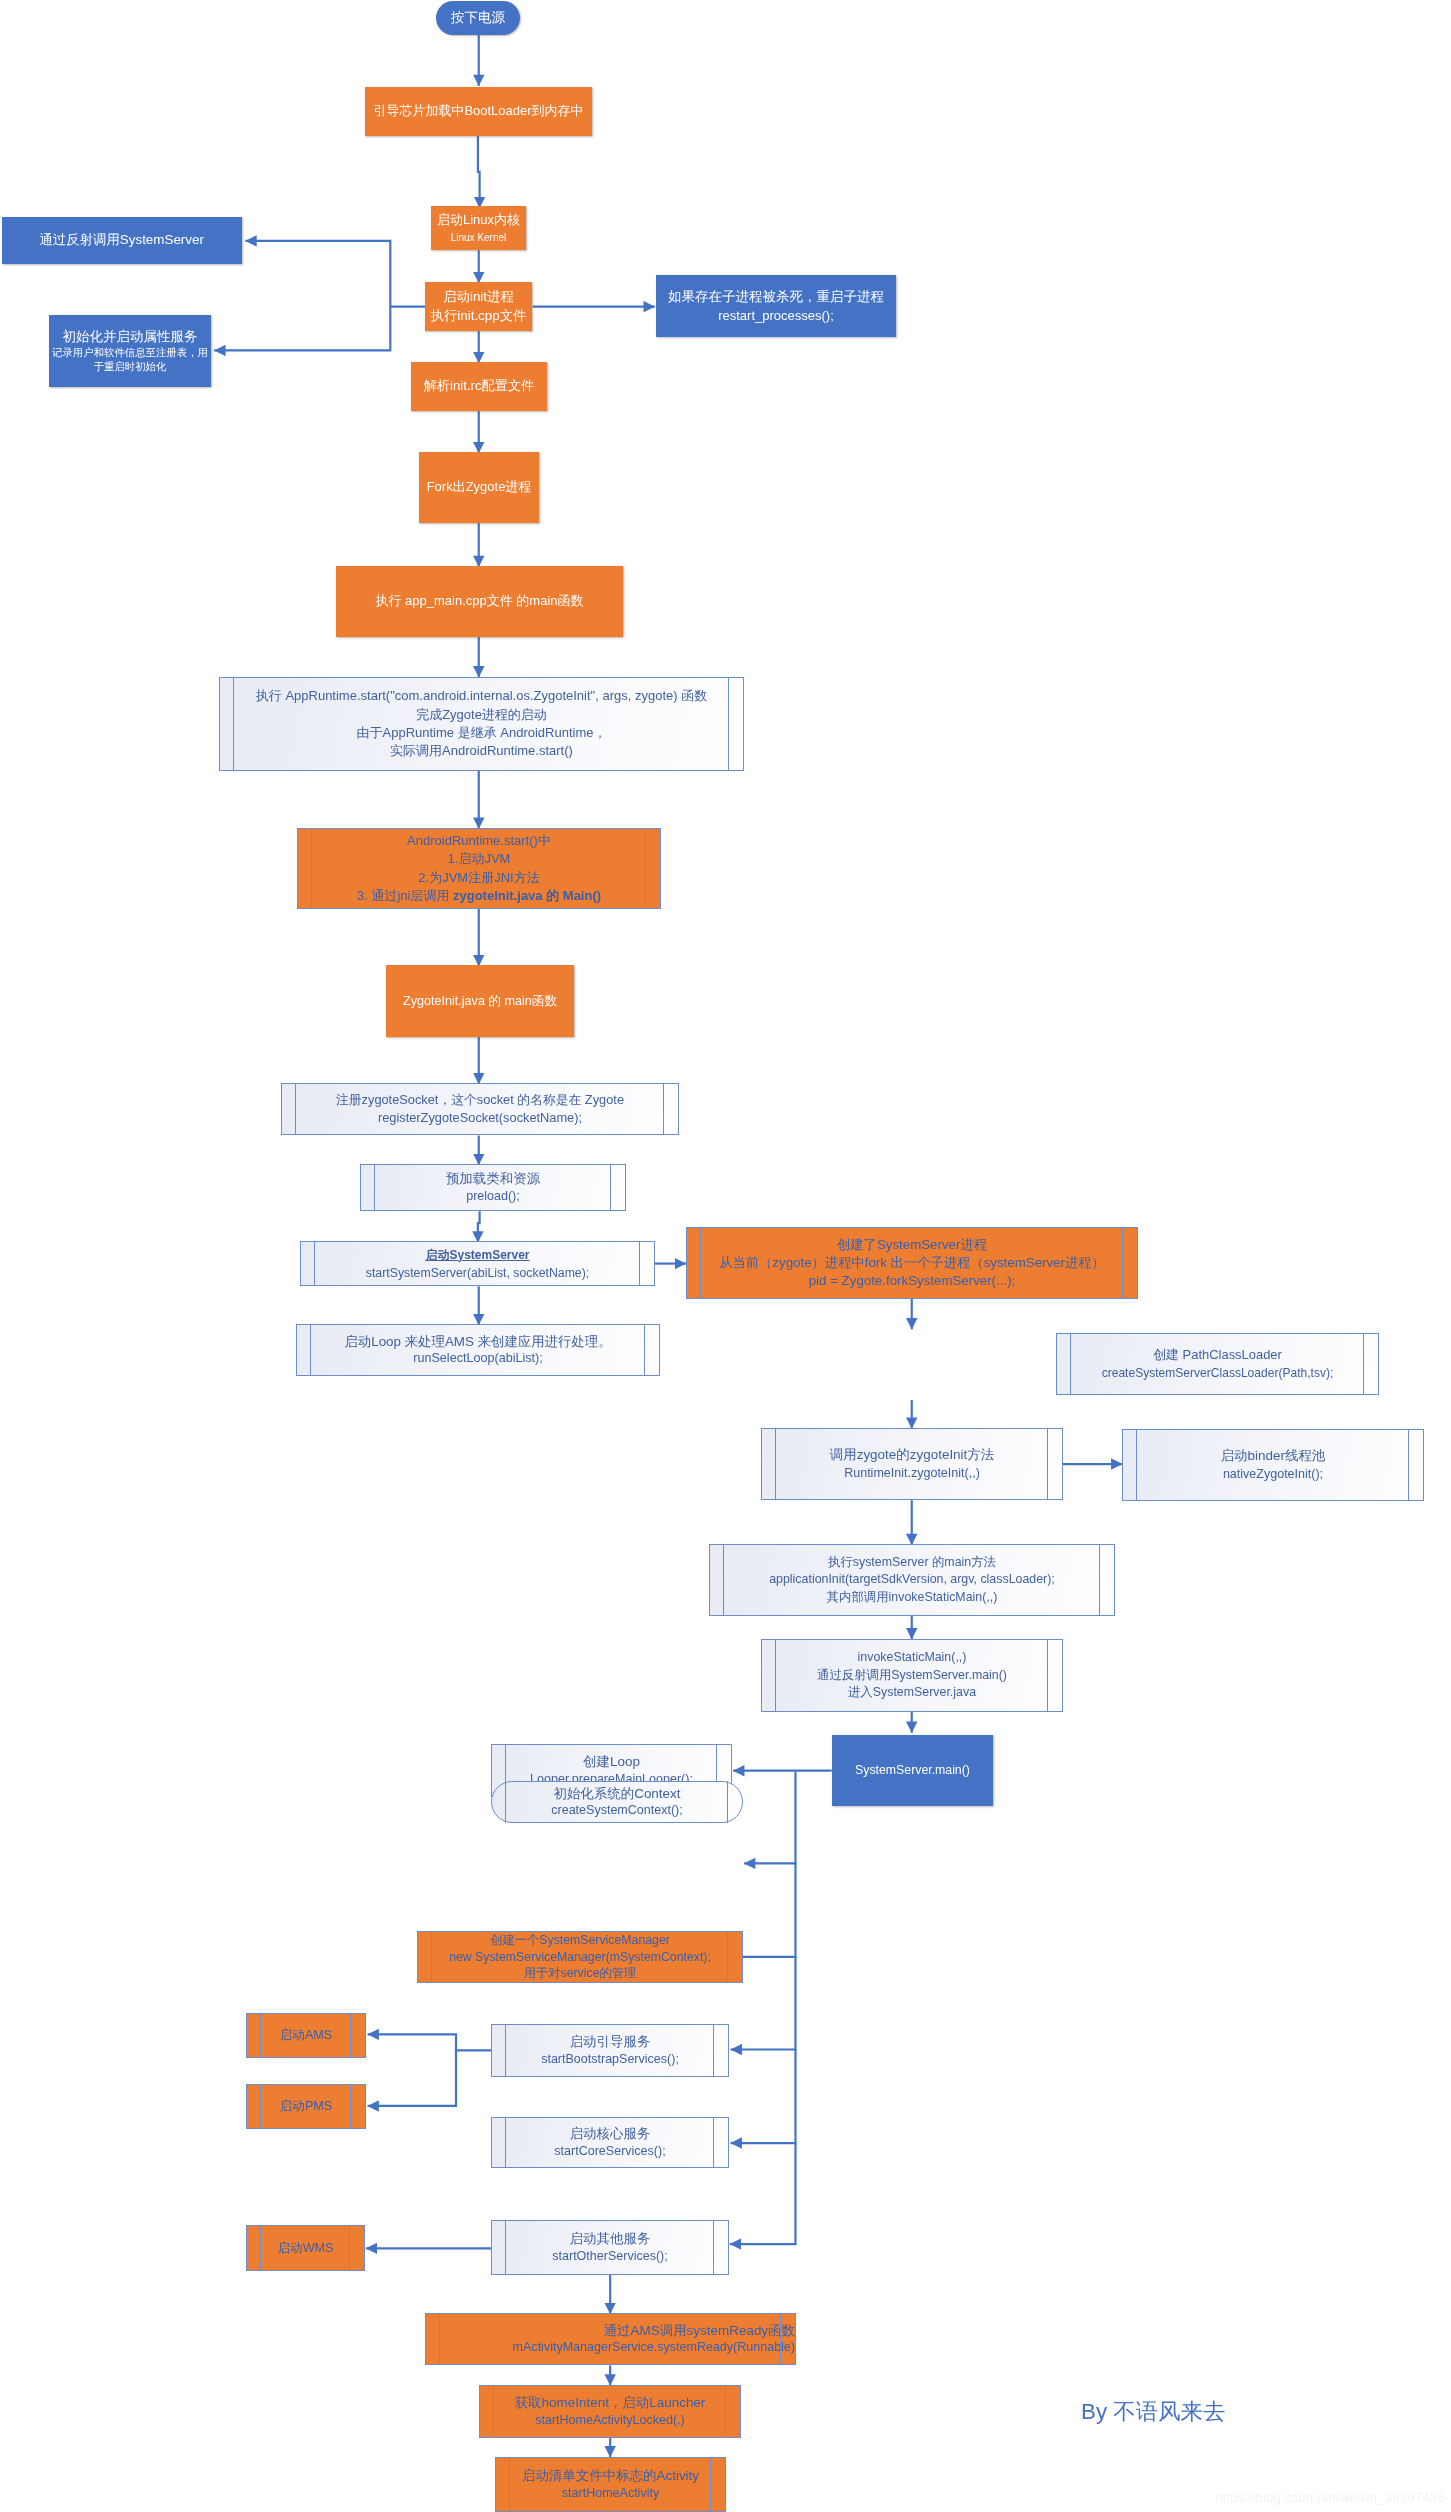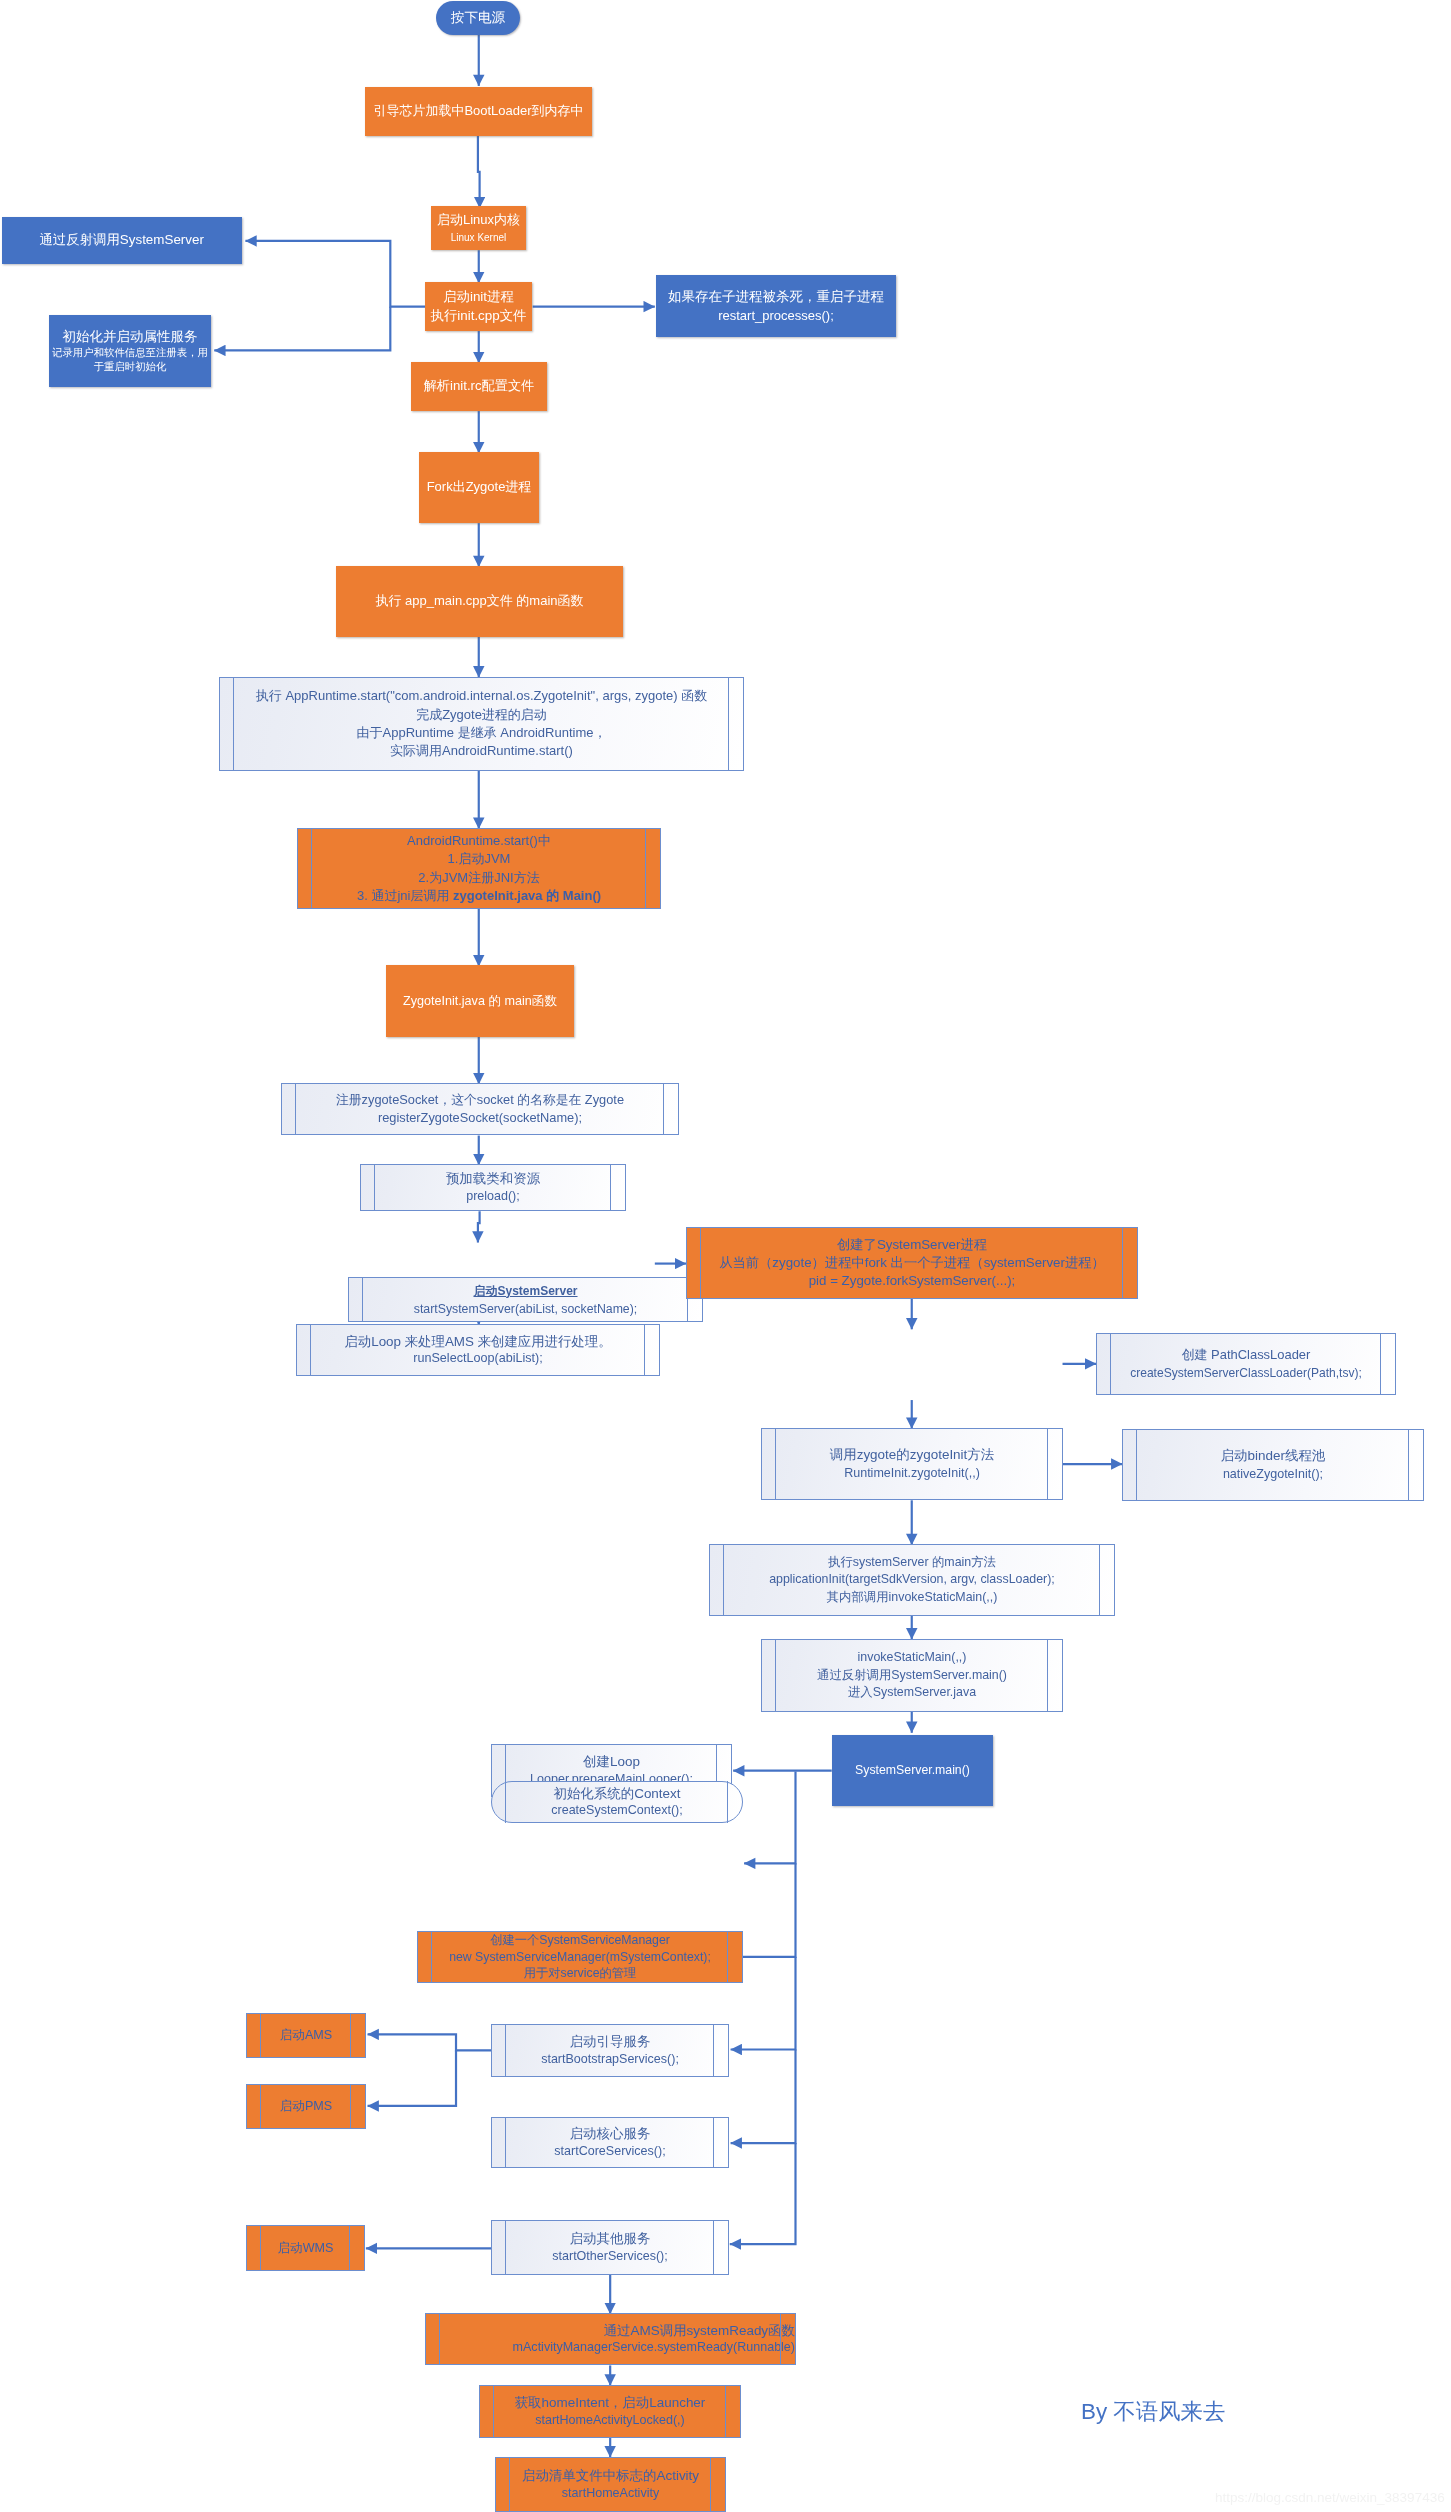--- a/index.html
+++ b/index.html
@@ -164,21 +164,21 @@
   </div>
 </div>
 
 <div class="node proc proc-light" style="left:360px;top:1164px;width:266px;height:47px;line-height:17.7px;">
   <div class="txt">
     <div class="hd">预加载类和资源</div>
     <div class="cd">preload();</div>
   </div>
 </div>
 
-<div class="node proc proc-light" style="left:300px;top:1277px;width:355px;height:45px;font-size:12.3px;line-height:18px;margin-left:48px;">
+<div class="node proc proc-light" style="left:300px;top:1241px;width:355px;height:45px;font-size:12.3px;line-height:18px;">
   <div class="txt">
     <div style="font-size:12px;"><b><u>启动SystemServer</u></b></div>
     <div>startSystemServer(abiList, socketName);</div>
   </div>
 </div>
 
 <div class="node proc proc-light" style="left:296px;top:1324px;width:364px;height:52px;font-size:13.4px;line-height:17.5px;">
   <div class="txt">
     <div>启动Loop 来处理AMS 来创建应用进行处理。</div>
     <div style="font-size:12.6px;">runSelectLoop(abiList);</div>
@@ -187,21 +187,21 @@
 
 <div class="node proc proc-orange" style="left:686px;top:1227px;width:452px;height:72px;font-size:13.3px;line-height:18px;">
   <div class="txt">
     <div>创建了SystemServer进程</div>
     <div>从当前（zygote）进程中fork 出一个子进程（systemServer进程）</div>
     <div>pid = Zygote.forkSystemServer(...);</div>
   </div>
 </div>
 
 
-<div class="node proc proc-light" style="left:1096px;top:1333px;width:300px;height:62px;font-size:12.5px;line-height:18.5px;">
+<div class="node proc proc-light" style="left:1056px;top:1333px;width:323px;height:62px;font-size:12.5px;line-height:18.5px;">
   <div class="txt">
     <div class="hd">创建 PathClassLoader</div>
     <div class="cd">createSystemServerClassLoader(Path,tsv);</div>
   </div>
 </div>
 
 <div class="node proc proc-light" style="left:761px;top:1428px;width:302px;height:72px;line-height:18px;">
   <div class="txt">
     <div class="hd">调用zygote的zygoteInit方法</div>
     <div class="cd">RuntimeInit.zygoteInit(,,)</div>

